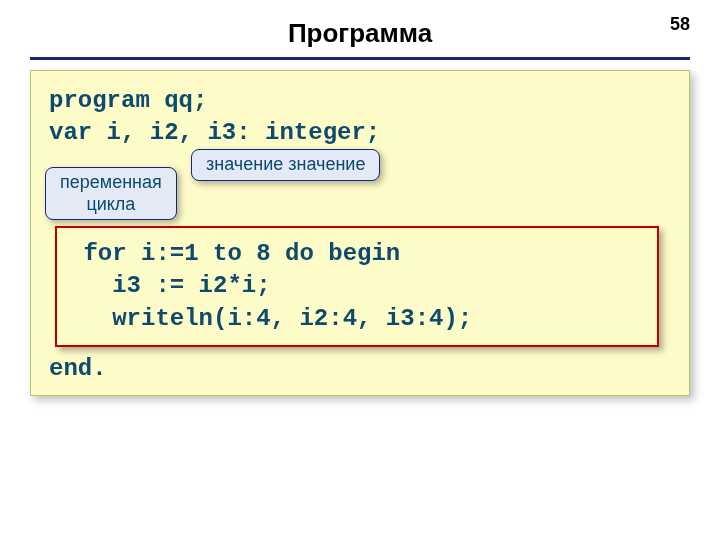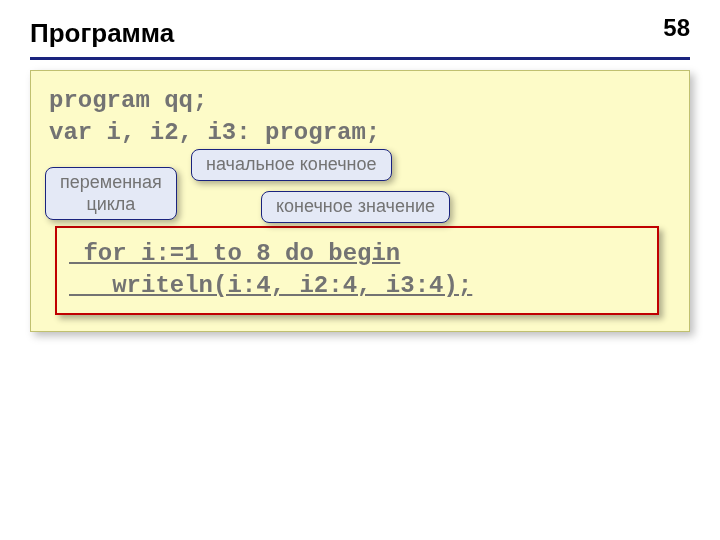--- a/index.html
+++ b/index.html
@@ -15,45 +15,46 @@
   .slide {
     padding: 18px 30px 20px 30px;
     position: relative;
     height: 100%;
   }
   .page-num {
     position: absolute;
     top: 14px;
     right: 30px;
     font-weight: bold;
-    font-size: 24px;
+    font-size: 18px;
     color: #000;
   }
   .title {
     font-size: 26px;
     font-weight: bold;
     color: #000;
     margin: 0 0 8px 0;
+    text-align: center;
   }
   .hr {
     border: none;
     border-top: 3px solid #1a237e;
     margin: 0 0 10px 0;
   }
   .code-block {
     background: #fdfbc8;
     border: 1px solid #c0c070;
     box-shadow: 4px 4px 8px rgba(0,0,0,0.25);
     padding: 14px 18px 10px 18px;
     font-family: "Courier New", monospace;
     font-size: 24px;
     font-weight: bold;
     line-height: 1.35;
     position: relative;
-    color: #737373;
+    color: #0c4a6e;
   }
   .callout {
     position: absolute;
     background: #e4e9f6;
     border: 1.5px solid #1a237e;
     border-radius: 8px;
     padding: 4px 14px;
     font-family: Arial, sans-serif;
     font-size: 18px;
     font-weight: normal;
@@ -63,42 +64,42 @@
   }
   .callout.c1 { top: 78px; left: 160px; }
   .callout.c2 { top: 96px; left: 14px; }
   .callout.c3 { top: 120px; left: 230px; }
   .inner-box {
     border: 2.5px solid #c00000;
     margin: 76px 12px 6px 6px;
     padding: 10px 24px 10px 12px;
     box-shadow: 4px 4px 6px rgba(0,0,0,0.3);
     background: #fdfbc8;
-    text-decoration: underline;
   }
   .code-line { white-space: pre; }
 </style>
 </head>
 <body>
 
 <div class="slide">
   <div class="page-num">58</div>
   <h1 class="title">Программа</h1>
   <hr class="hr">
 
   <div class="code-block">
     <div class="code-line">program qq;</div>
-    <div class="code-line">var i, i2, i3: program;</div>
+    <div class="code-line">var i, i2, i3: integer;</div>
 
-    <div class="callout c1">начальное конечное</div>
+    <div class="callout c1">значение значение</div>
     <div class="callout c2">
       <span>переменная</span><br>
       <span>цикла</span>
     </div>
-    <div class="callout c3">конечное значение</div>
 
     <div class="inner-box">
       <div class="code-line"> for i:=1 to 8 do begin</div>
+      <div class="code-line">   i3 := i2*i;</div>
       <div class="code-line">   writeln(i:4, i2:4, i3:4);</div>
     </div>
 
+    <div class="code-line">end.</div>
   </div>
 </div>
 
 </body></html>

